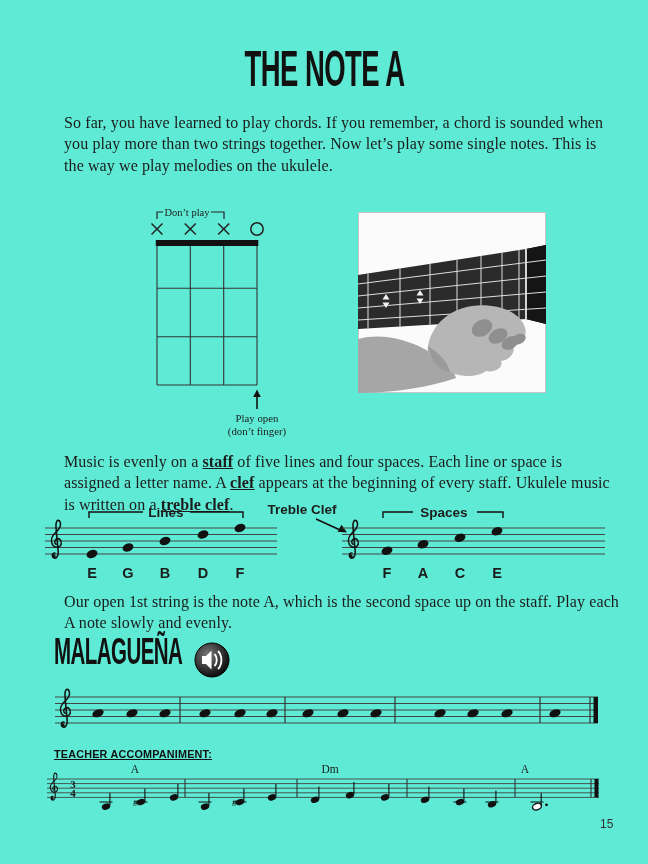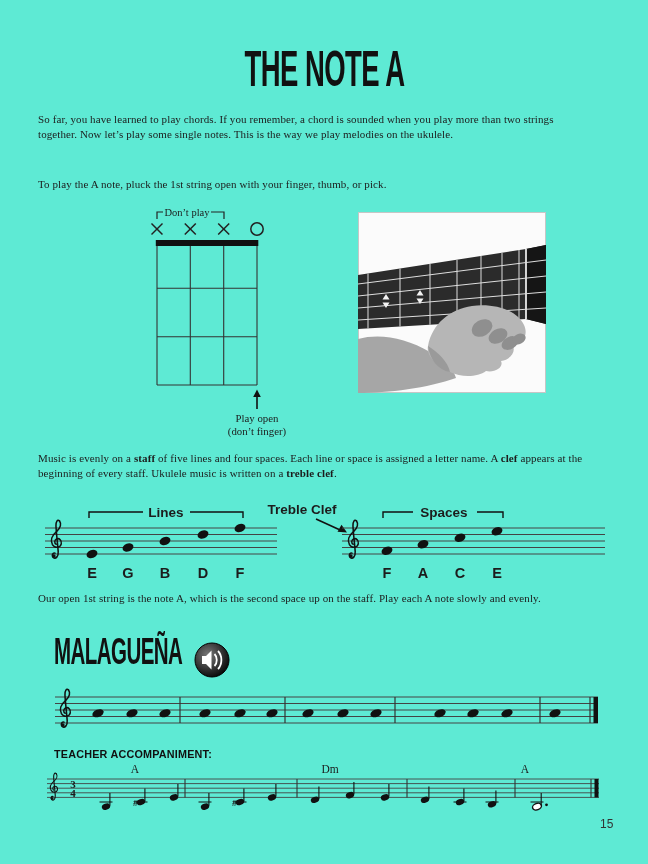--- a/index.html
+++ b/index.html
@@ -1,44 +1,43 @@
 <!DOCTYPE html>
 <html><head>
 <meta charset="utf-8">
 <style>
   html,body{margin:0;padding:0;background:#ffffff;}
   .page{position:relative;width:648px;height:864px;background:#5eead4;overflow:hidden;
         font-family:"Liberation Serif",serif;color:#1c1c1c;}
   .abs{position:absolute;}
-  .para{font-size:11px;line-height:1.34;letter-spacing:.1px;width:556px;left:38px;}
-  .para b{font-weight:700;}
+  .para{font-size:16px;line-height:1.34;letter-spacing:.1px;width:556px;left:64px;}
+  .para b{font-weight:700;text-decoration:underline;}
   .title{left:0;right:0;top:44px;text-align:center;}
   .title span{display:inline-block;font-family:"Liberation Sans",sans-serif;font-weight:800;
               font-size:50px;line-height:1;transform:scaleX(.55);letter-spacing:-1px;color:#111;}
   .songtitle{left:54px;top:634px;}
   .songtitle span{display:inline-block;font-family:"Liberation Sans",sans-serif;font-weight:800;
               font-size:36px;line-height:1;transform:scaleX(.57);transform-origin:left center;
               letter-spacing:-1px;color:#111;}
   .teacher-heading{left:54px;top:748px;font-family:"Liberation Sans",sans-serif;
-              font-weight:700;font-size:10.8px;letter-spacing:.2px;color:#111;}
+              font-weight:700;font-size:10.8px;letter-spacing:.2px;color:#111;text-decoration:underline;}
   .pagenum{left:600px;top:817px;font-family:"Liberation Sans",sans-serif;font-size:12px;color:#333;}
   svg text{font-family:"Liberation Serif",serif;fill:#1c1c1c;}
   svg text.sanst{font-family:"Liberation Sans",sans-serif;font-weight:700;}
 </style>
 </head>
 <body>
 
 <div class="page">
 
   <div class="abs title">
     <span>THE NOTE A</span>
   </div>
 
   <p class="abs para" style="top:112px;margin:0;">So far, you have learned to play chords. If you remember, a chord is sounded when you play more than two strings together. Now let’s play some single notes. This is the way we play melodies on the ukulele.</p>
-  <p class="abs para" style="top:177px;margin:0;">To play the A note, pluck the 1st string open with your finger, thumb, or pick.</p>
 
   <svg class="abs" style="left:140px;top:196px;" width="170" height="252" viewBox="0 0 170 252">
 
     <path d="M17,23 V16 H23 M71,16 H84 V23" stroke="#222" stroke-width="1.2" fill="none"></path>
     <text x="47" y="19.5" text-anchor="middle" font-size="10.5">Don’t play</text>
 
     <g stroke="#222" stroke-width="1.5">
       <line x1="11.5" y1="27.5" x2="22.5" y2="38.5"></line>
         <line x1="11.5" y1="38.5" x2="22.5" y2="27.5"></line>
     </g>

